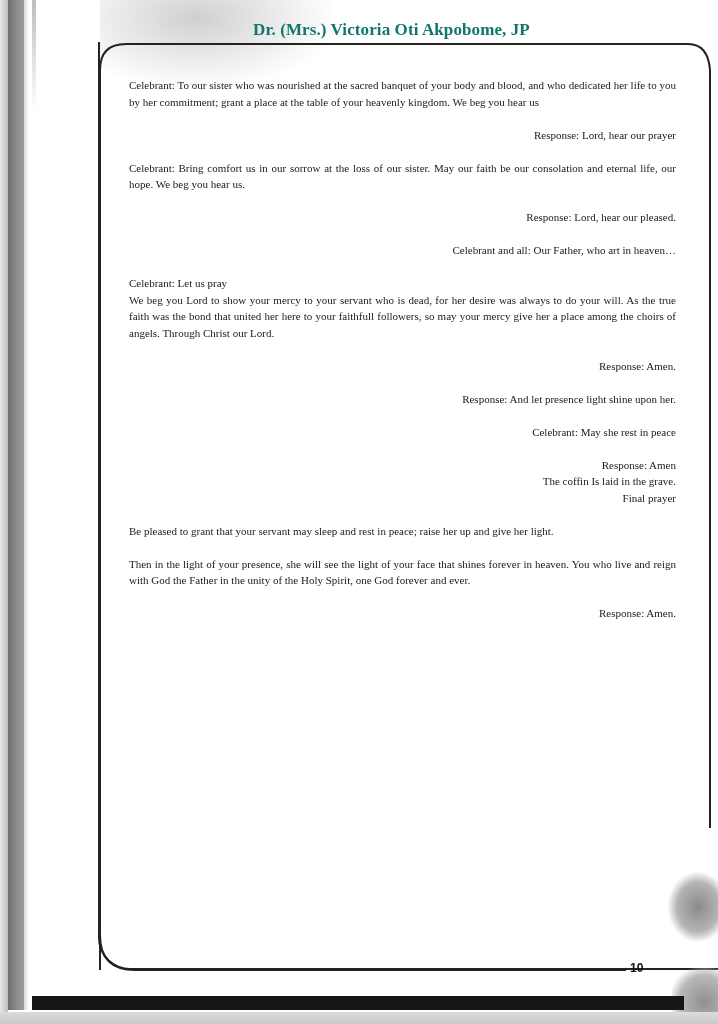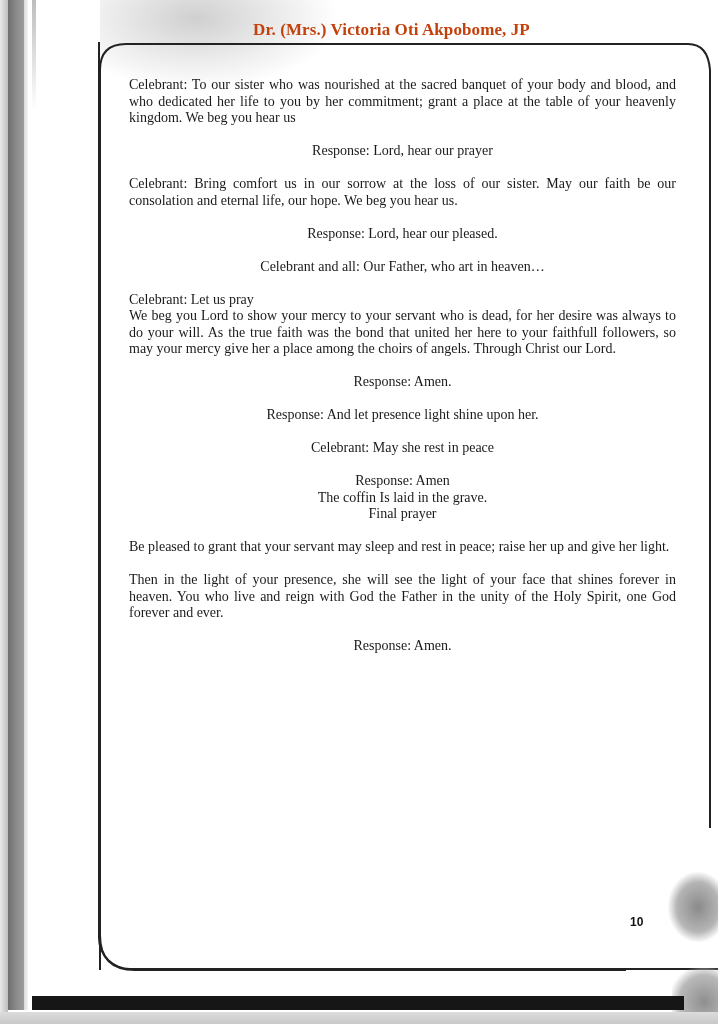--- a/index.html
+++ b/index.html
@@ -25,32 +25,32 @@
     position: absolute; left: 32px; top: 0; width: 4px; height: 110px;
     background: linear-gradient(to bottom, #bdbdbd, rgba(255,255,255,0));
   }
   .smudge {
     position: absolute; left: 100px; top: 0; width: 240px; height: 90px;
     background: radial-gradient(ellipse at 40% 20%, rgba(150,150,150,0.45), rgba(255,255,255,0) 70%);
   }
   .header-title {
     position: absolute; left: 253px; top: 20px;
     font-size: 17px; font-weight: bold; letter-spacing: 0.1px;
-    color: #c2410c;
+    color: #0f766e;
   }
   .frame {
     position: absolute; left: 98px; top: 42px; width: 620px; height: 928px;
     border-left: 2px solid #222; border-top: 2px solid #222;
     border-bottom: 2px solid #222;
     border-top-left-radius: 22px; border-bottom-left-radius: 32px;
     border-top-right-radius: 24px;
     box-sizing: border-box;
   }
   .page-number {
-    position: absolute; left: 630px; top: 915px;
+    position: absolute; left: 630px; top: 961px;
     font-family: "Liberation Sans", "DejaVu Sans", sans-serif;
     font-size: 12px; font-weight: bold; color: #111;
   }
   .bottom-bar {
     position: absolute; left: 32px; top: 996px; width: 652px; height: 14px;
     background: #161616;
   }
   .bottom-strip {
     position: absolute; left: 0; top: 1012px; width: 718px; height: 12px;
     background: linear-gradient(to bottom, #dcdcdc, #c8c8c8);
@@ -58,26 +58,26 @@
   .rock-top {
     position: absolute; left: 668px; top: 872px; width: 50px; height: 70px;
     background: radial-gradient(ellipse at 60% 50%, #8a8a8a, #b5b5b5 50%, rgba(255,255,255,0) 72%);
   }
   .rock-bottom {
     position: absolute; left: 672px; top: 968px; width: 46px; height: 56px;
     background: radial-gradient(ellipse at 70% 60%, #8f8f8f, #b9b9b9 55%, rgba(255,255,255,0) 78%);
   }
   .content {
     position: absolute; left: 129px; top: 77px; width: 547px;
-    font-size: 14px; line-height: 16.5px;
+    font-size: 11px; line-height: 16.5px;
   }
   .para {
     margin: 0 0 16.5px 0; text-align: justify; white-space: pre-line;
   }
-  .para.left { text-align: center; }
+  .para.left { text-align: right; }
 </style>
 </head>
 <body>
 
 <div class="spine-outer"></div>
 <div class="spine"></div>
 <div class="spine-edge"></div>
 <div class="spine-streak"></div>
 <div class="smudge"></div>
 

